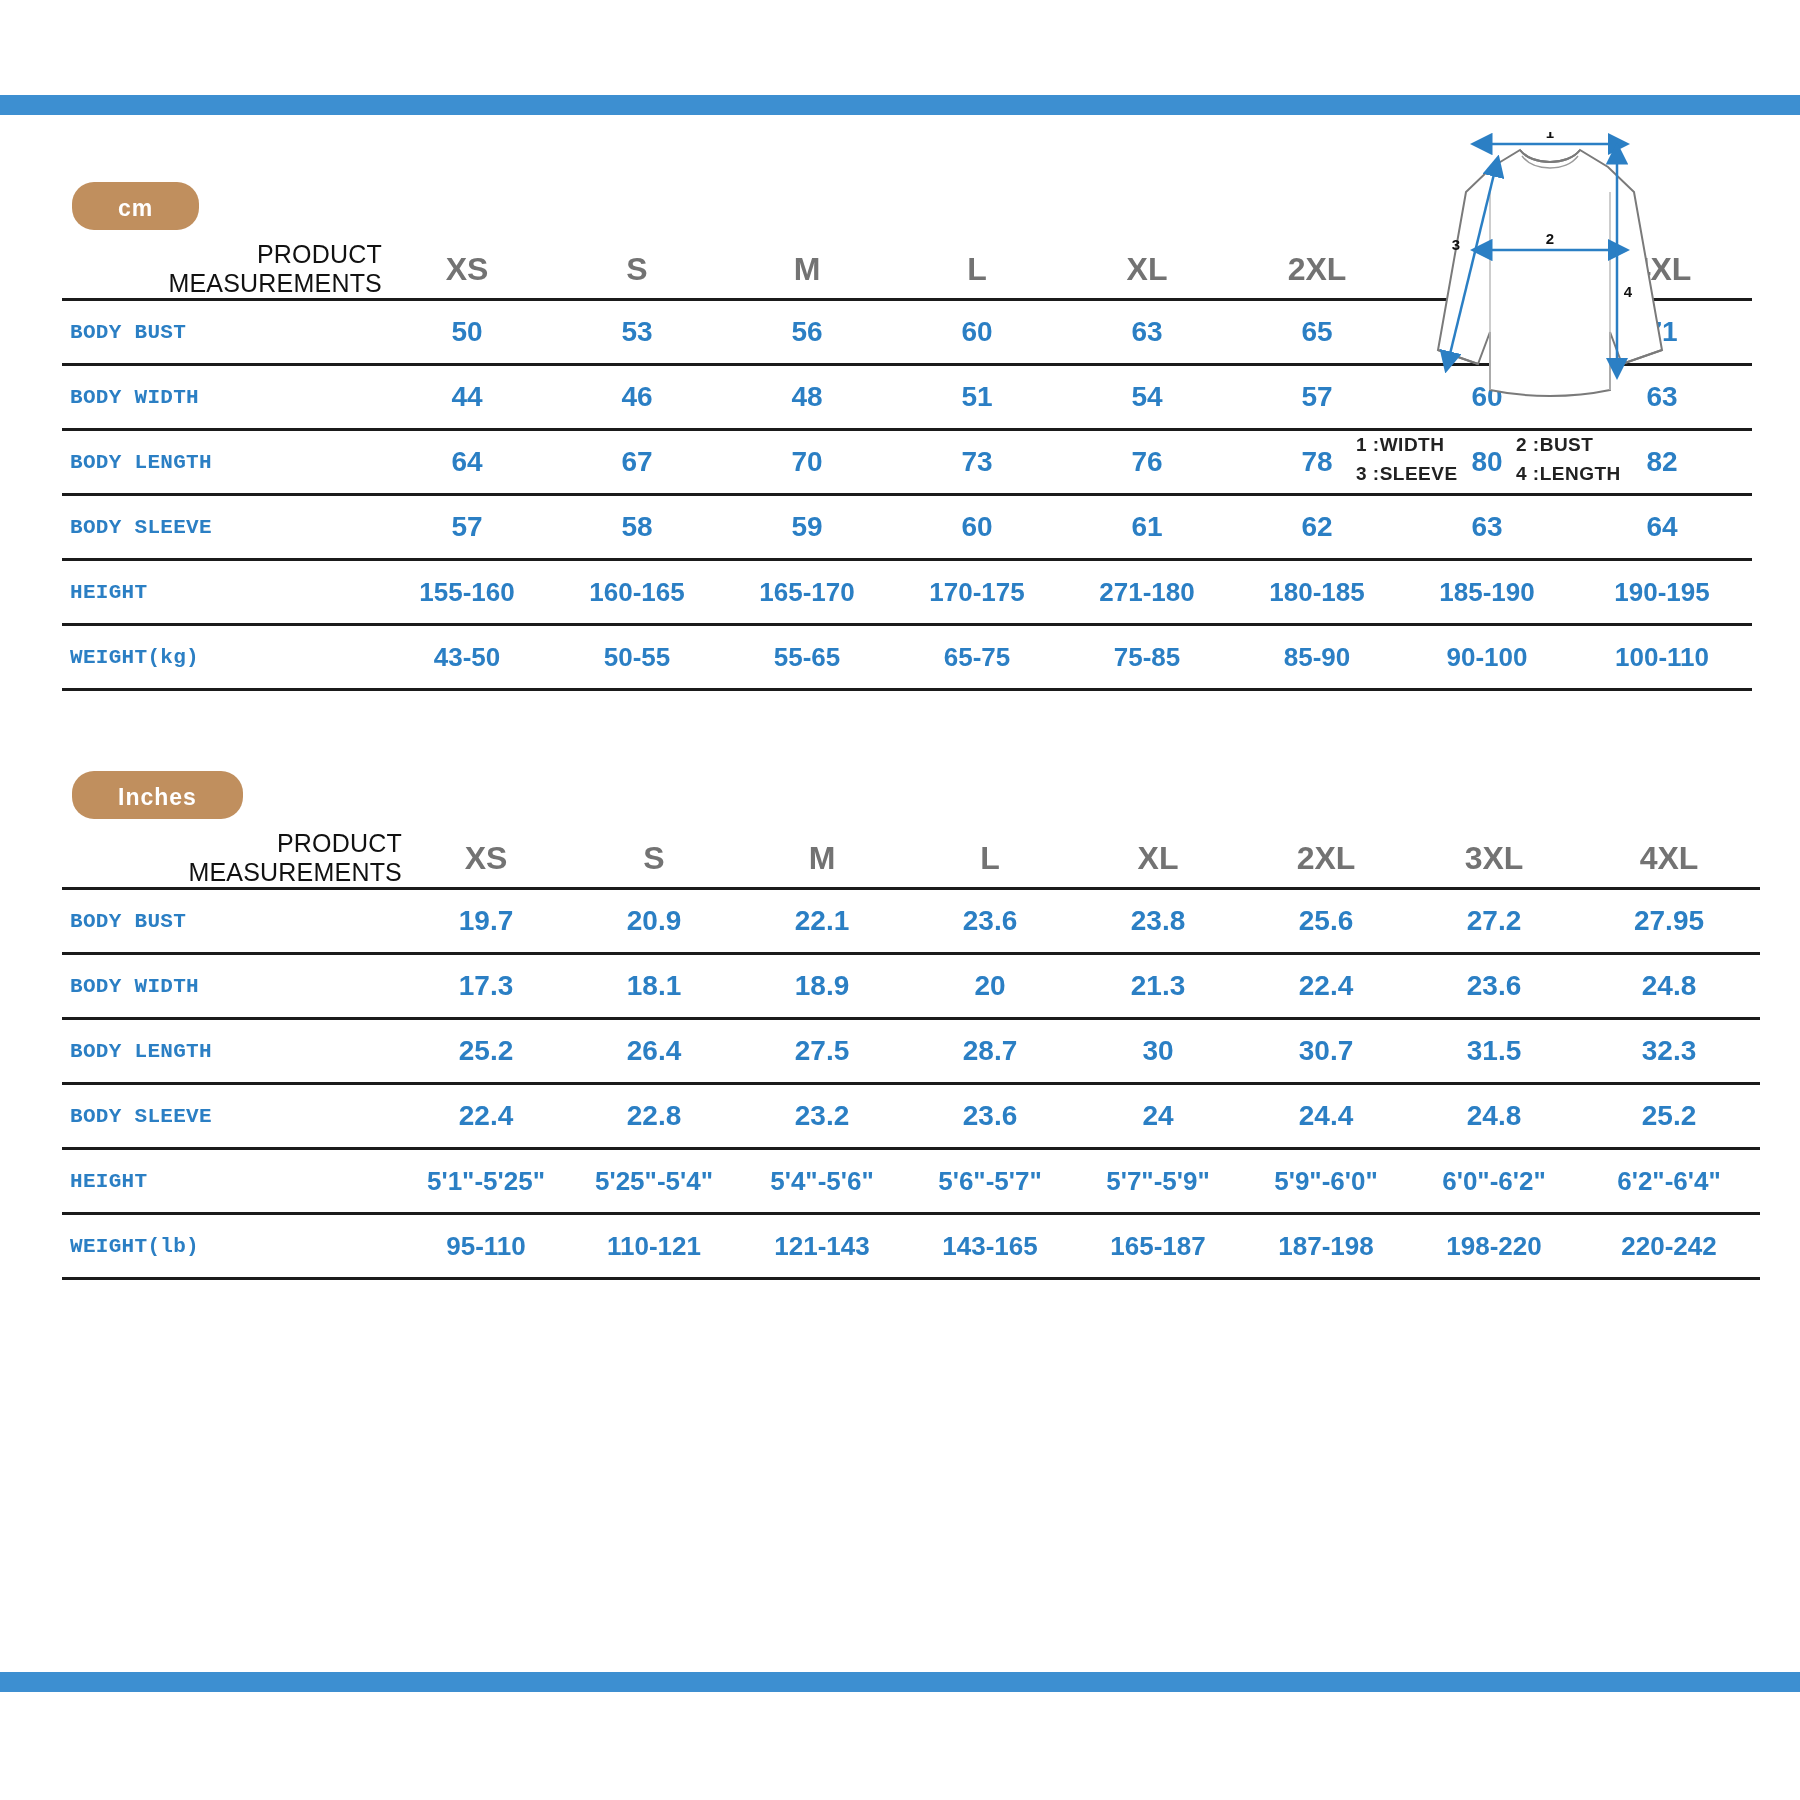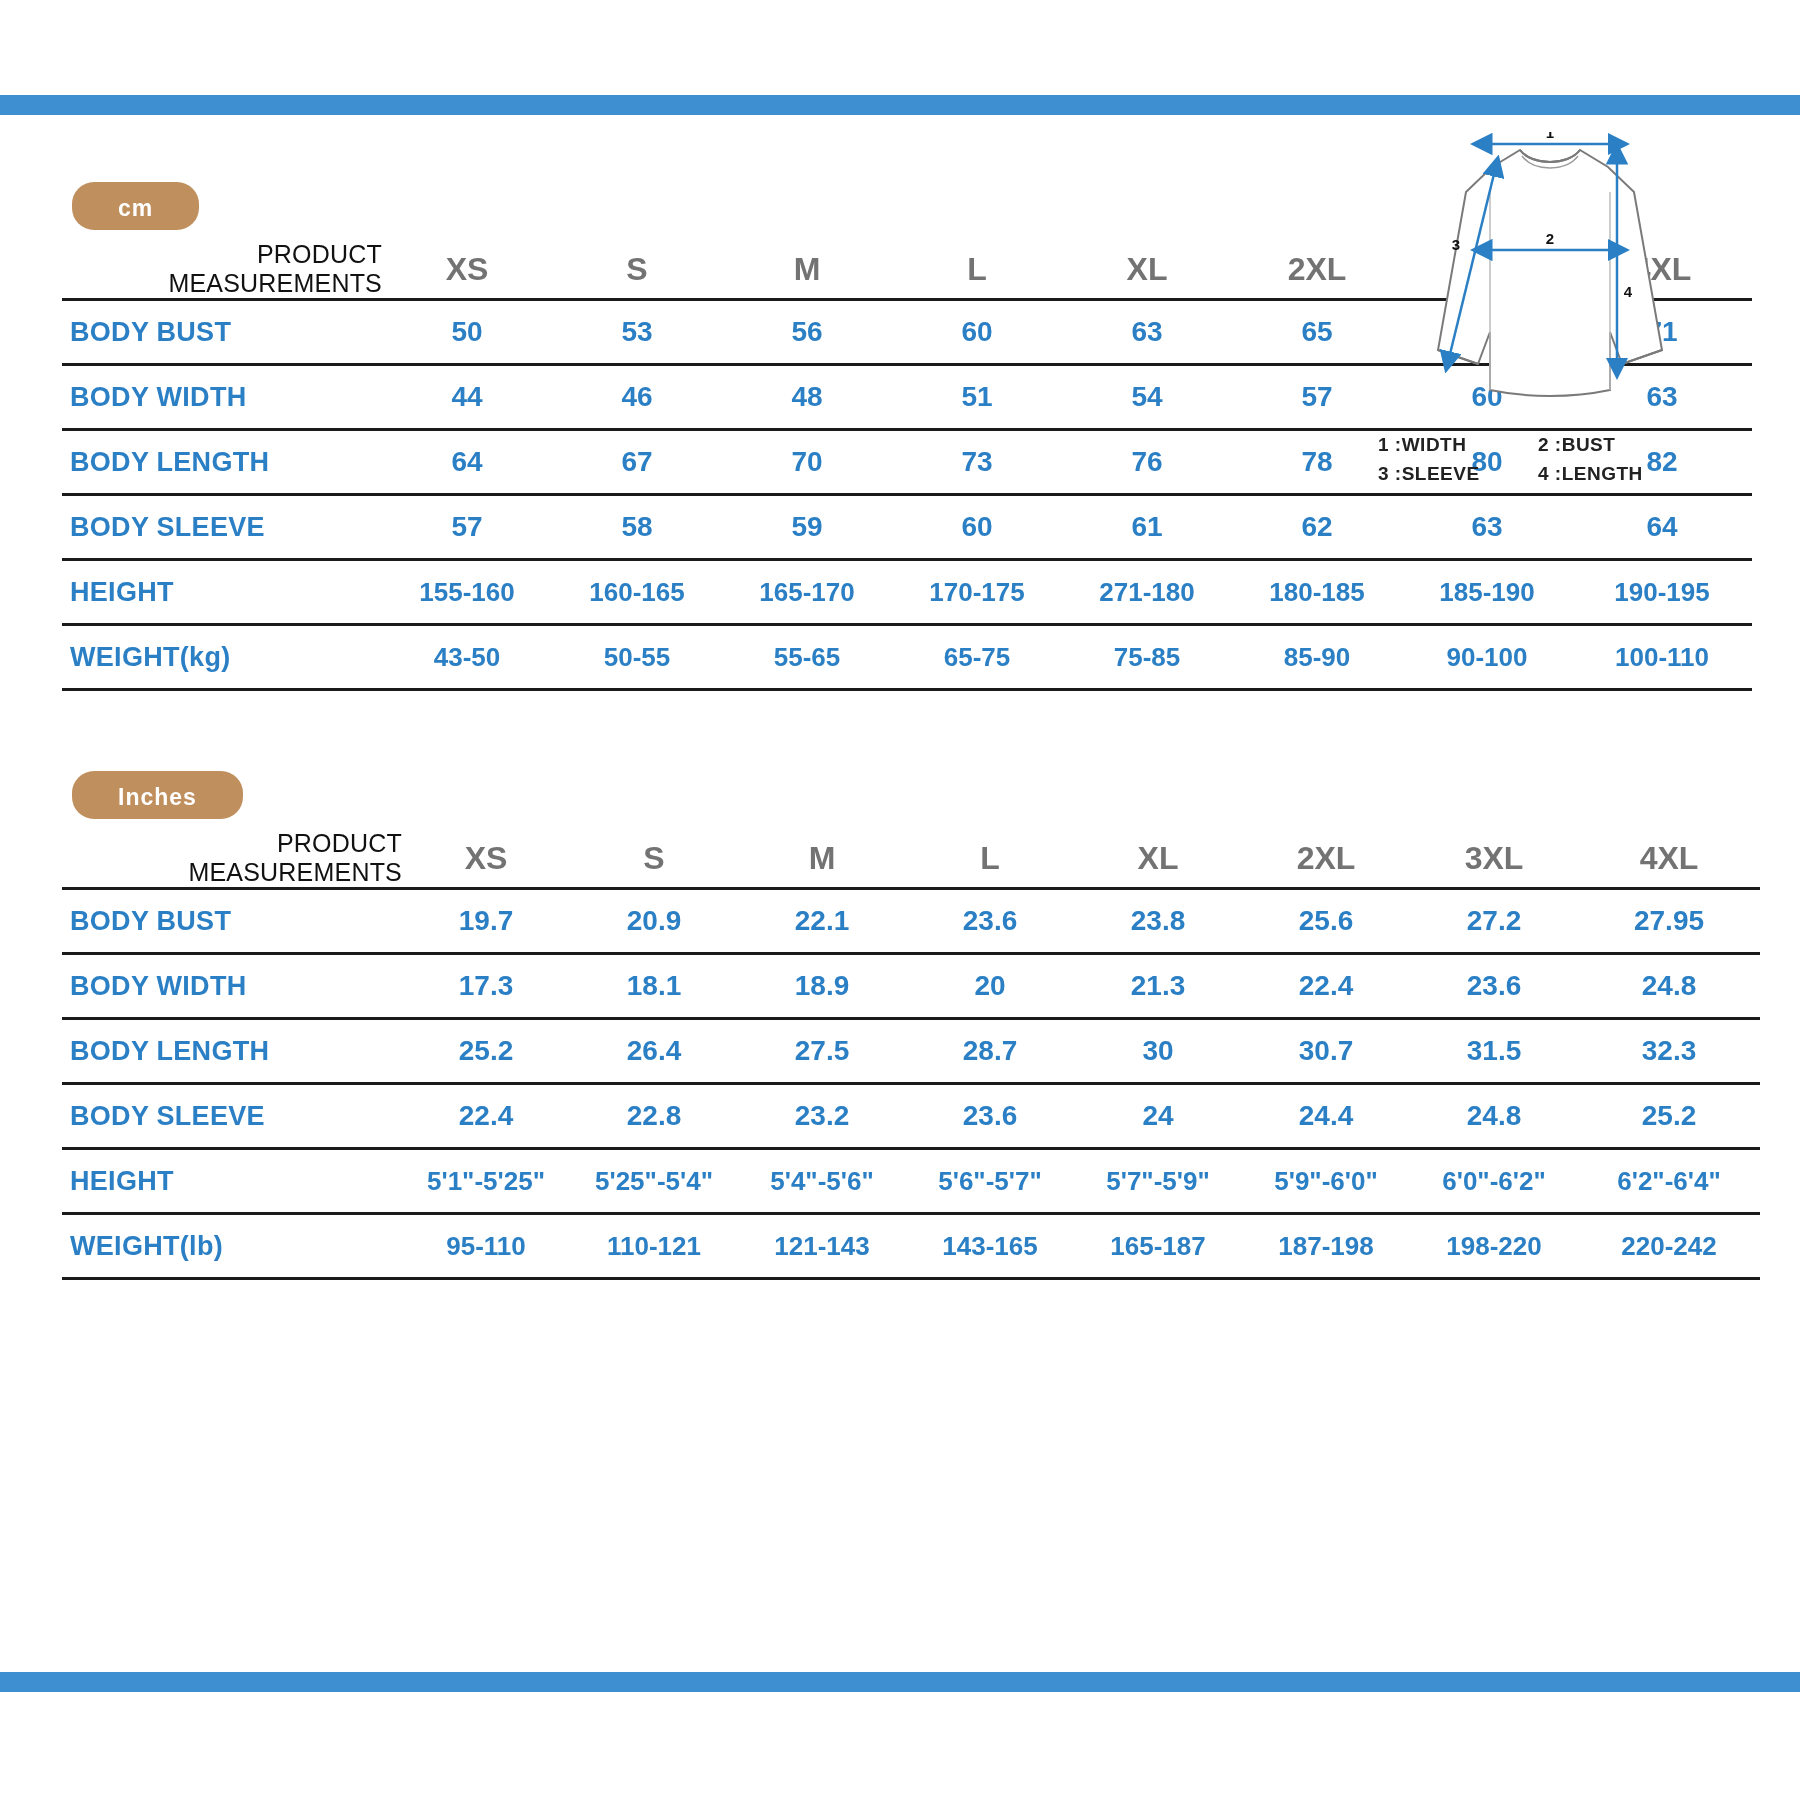--- a/index.html
+++ b/index.html
@@ -68,21 +68,21 @@
   .diagram {
     position: absolute;
     right: 10px;
     top: -8px;
     width: 370px;
     height: 360px;
   }
   .diagram svg { display: block; }
   .legend {
     position: absolute;
-    right: 44px;
+    right: 66px;
     top: 290px;
     width: 330px;
     color: #222222;
     font-size: 19px;
     font-weight: bold;
     letter-spacing: 0.5px;
     line-height: 1.55;
     font-family: "Liberation Sans", sans-serif;
   }
   .legend-row { display: flex; }
@@ -117,26 +117,26 @@
   }
   table.size-table tr.head td {
     border-bottom: 3px solid #1b1b1b;
     height: 58px;
   }
   table.size-table tr:last-child td {
     border-bottom: 3px solid #1b1b1b;
   }
   .rowlabel {
     color: #2b7fc4;
-    font-size: 27px;
+    font-size: 21px;
     font-weight: bold;
     text-align: left;
     padding-left: 8px !important;
     letter-spacing: 0.3px;
-    font-family: Liberation Sans, sans-serif;
+    font-family: Liberation Mono, monospace;
   }
   .headlabel {
     color: #111111;
     font-size: 25px;
     font-weight: normal;
     text-align: right;
     padding-left: 8px !important;
     letter-spacing: 0.2px;
   }
   .sizehead {

